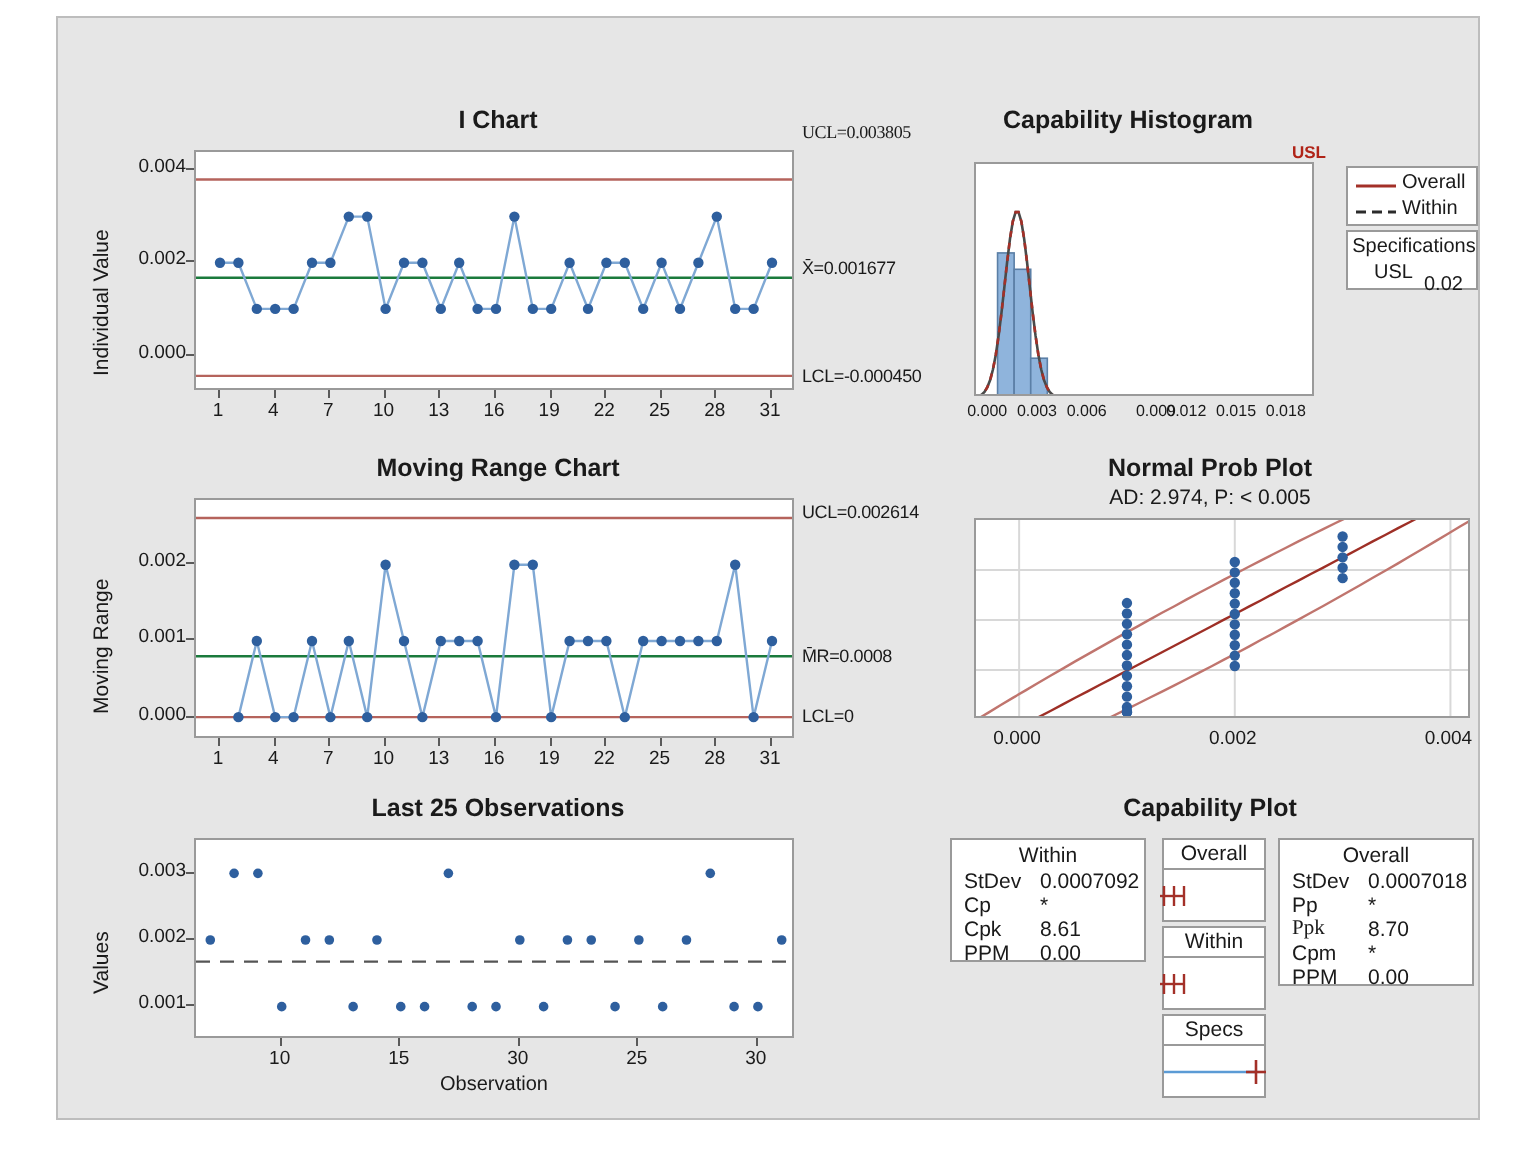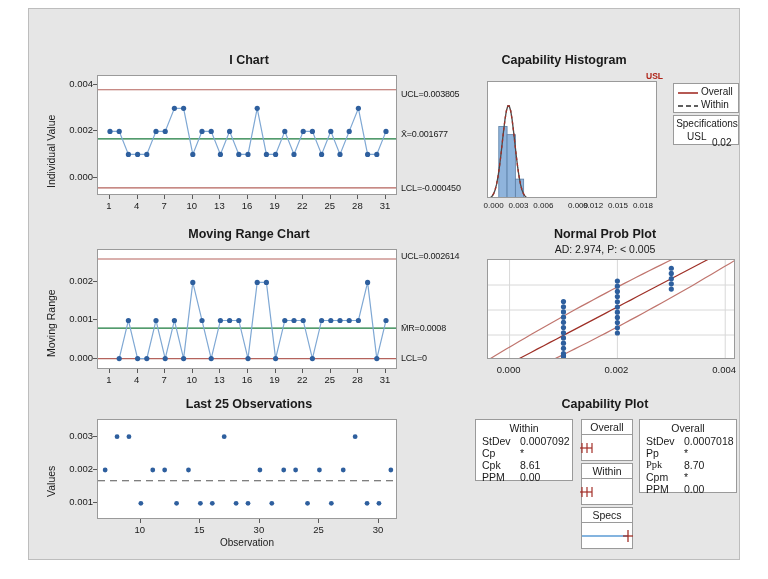--- a/index.html
+++ b/index.html
@@ -99,21 +99,21 @@
         <div class="tickmark" style="left: 245.6px; top: 142px; width: 1px; height: 4px;"></div>
         <div class="tick" style="left: 263.2px; top: 147px; width: 20px; text-align: center;">22</div>
         <div class="tickmark" style="left: 273.2px; top: 142px; width: 1px; height: 4px;"></div>
         <div class="tick" style="left: 290.8px; top: 147px; width: 20px; text-align: center;">25</div>
         <div class="tickmark" style="left: 300.8px; top: 142px; width: 1px; height: 4px;"></div>
         <div class="tick" style="left: 318.4px; top: 147px; width: 20px; text-align: center;">28</div>
         <div class="tickmark" style="left: 328.4px; top: 142px; width: 1px; height: 4px;"></div>
         <div class="tick" style="left: 346px; top: 147px; width: 20px; text-align: center;">31</div>
         <div class="tickmark" style="left: 356px; top: 142px; width: 1px; height: 4px;"></div>
       </div>
-    <div class="climlab" style="left:372px;top:36px;">UCL=0.003805</div>
+    <div class="climlab" style="left:372px;top:8px;font-family:Liberation Serif, serif;">UCL=0.003805</div>
     <div class="climlab" style="left:372px;top:76px;">X̄=0.001677</div>
     <div class="climlab" style="left:372px;top:130px;">LCL=-0.000450</div>
   </div>
 
   <div class="panel" style="left:0;top:218px;width:440px;height:175px;">
     <div class="ptitle" style="left:0;top:0;">Moving Range Chart</div>
     <div class="ylab" style="left:16px;top:130px;">Moving Range</div>
     <div class="plotbox" id="mr-box" style="left:68px;top:22px;width:300px;height:120px;">
       <svg id="mr-svg" width="300" height="120">
           <line x1="0" y1="8.990476190476187" x2="300" y2="8.990476190476187" stroke="#b5635c" stroke-width="1.2"></line>

